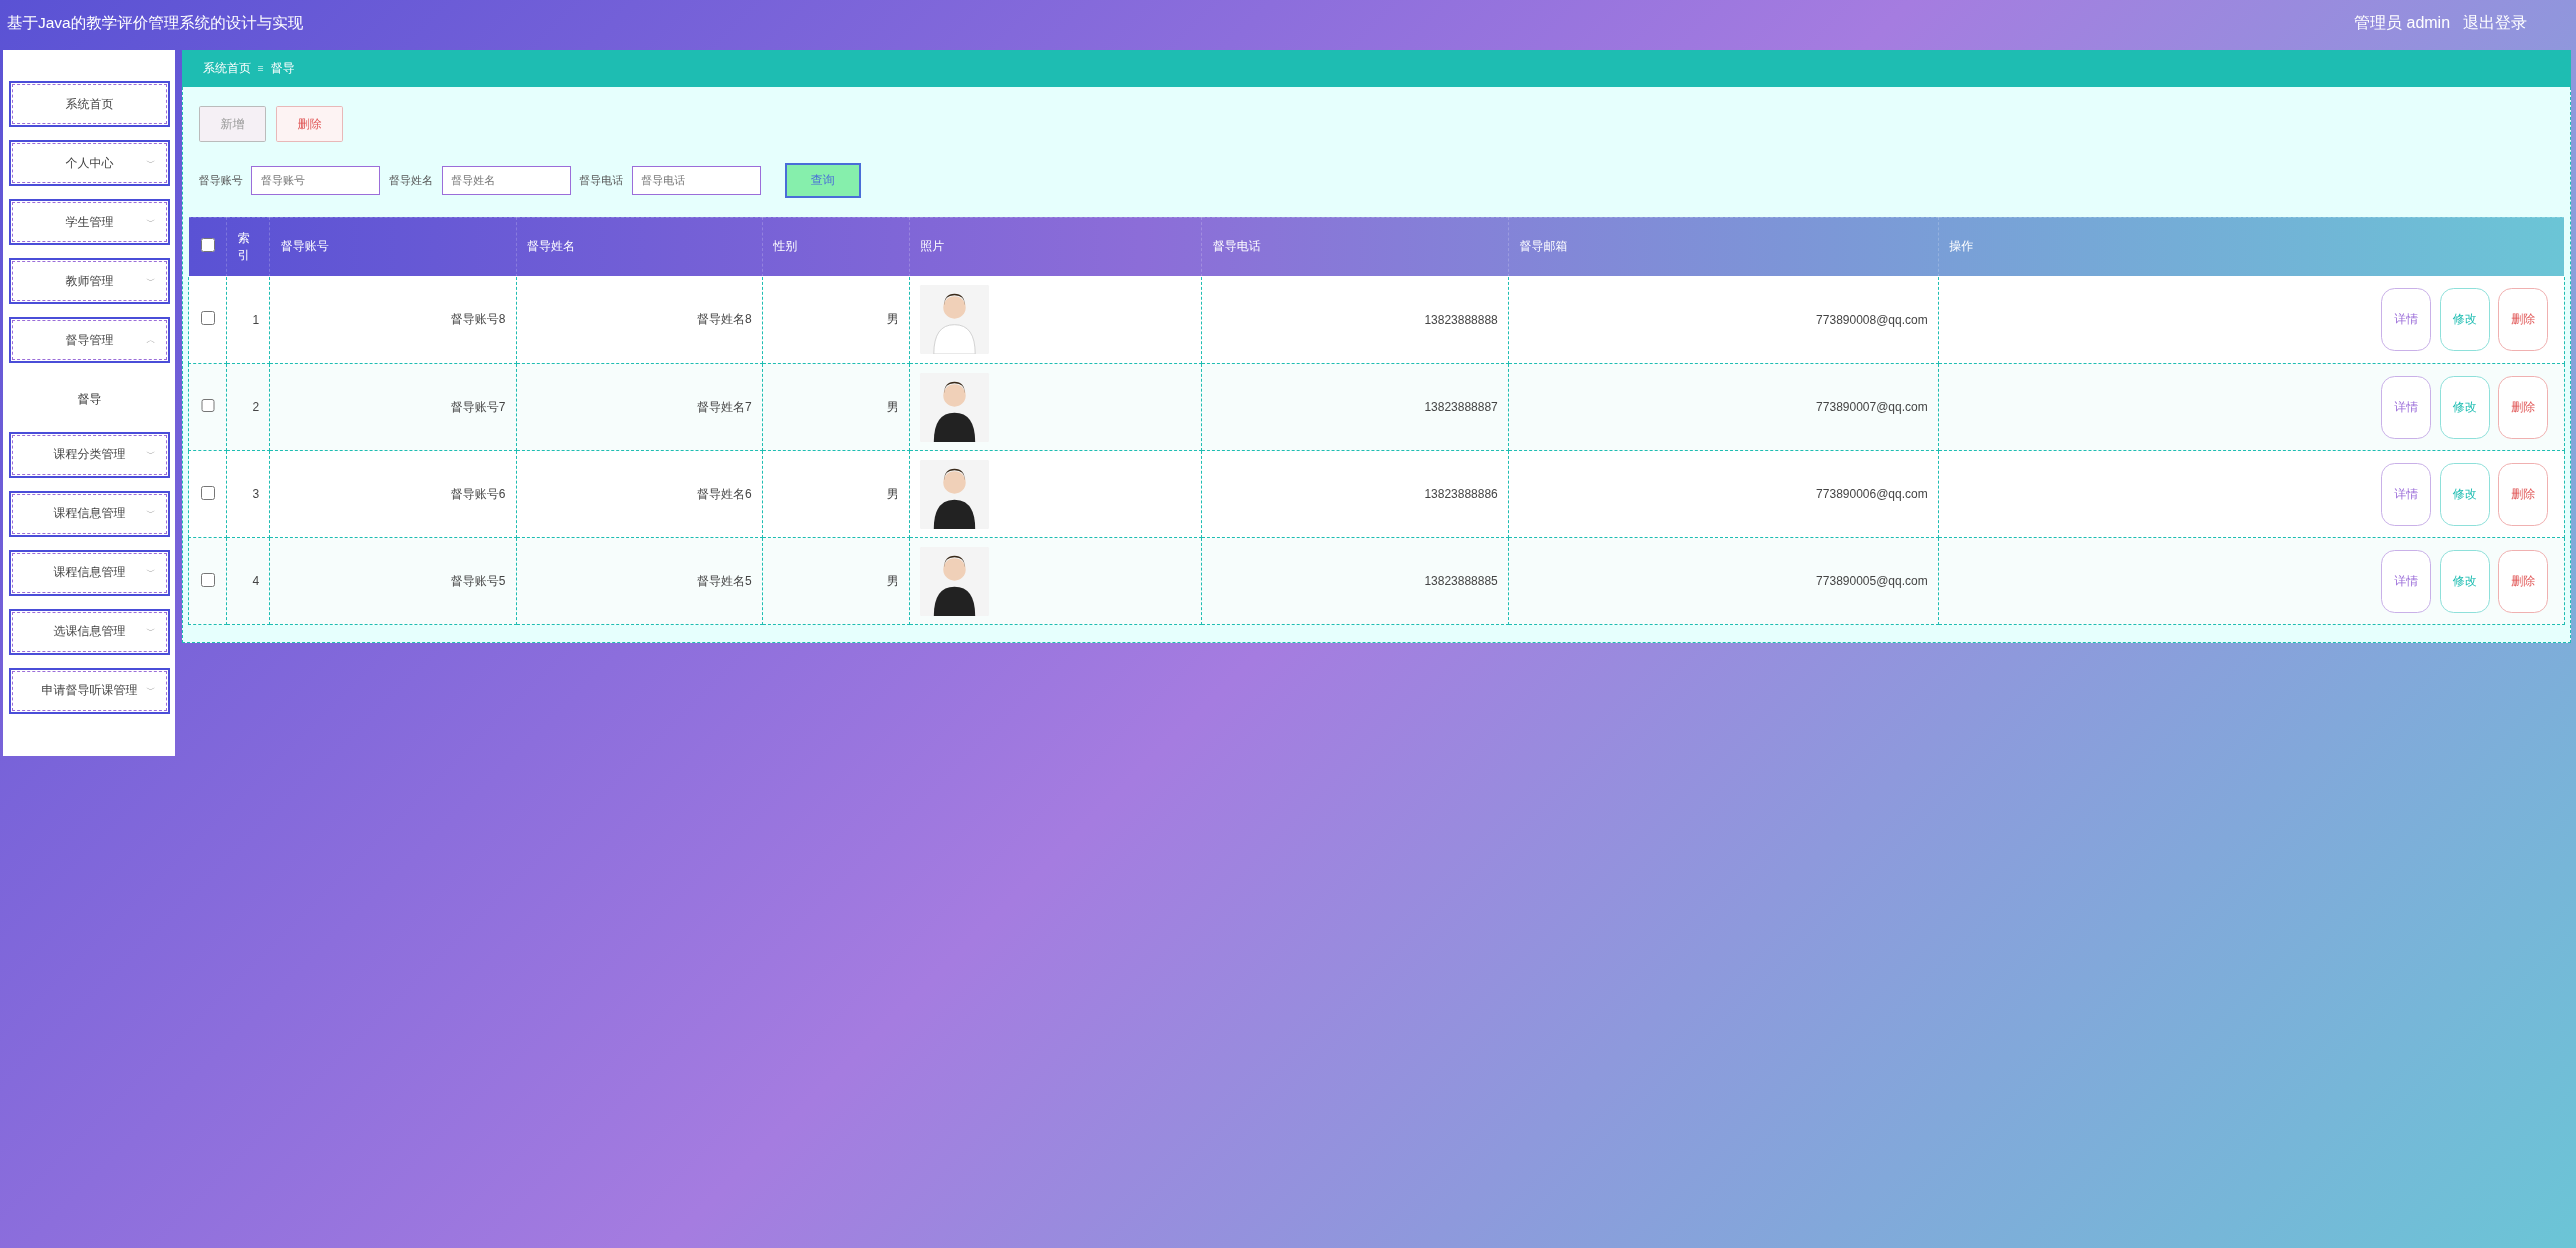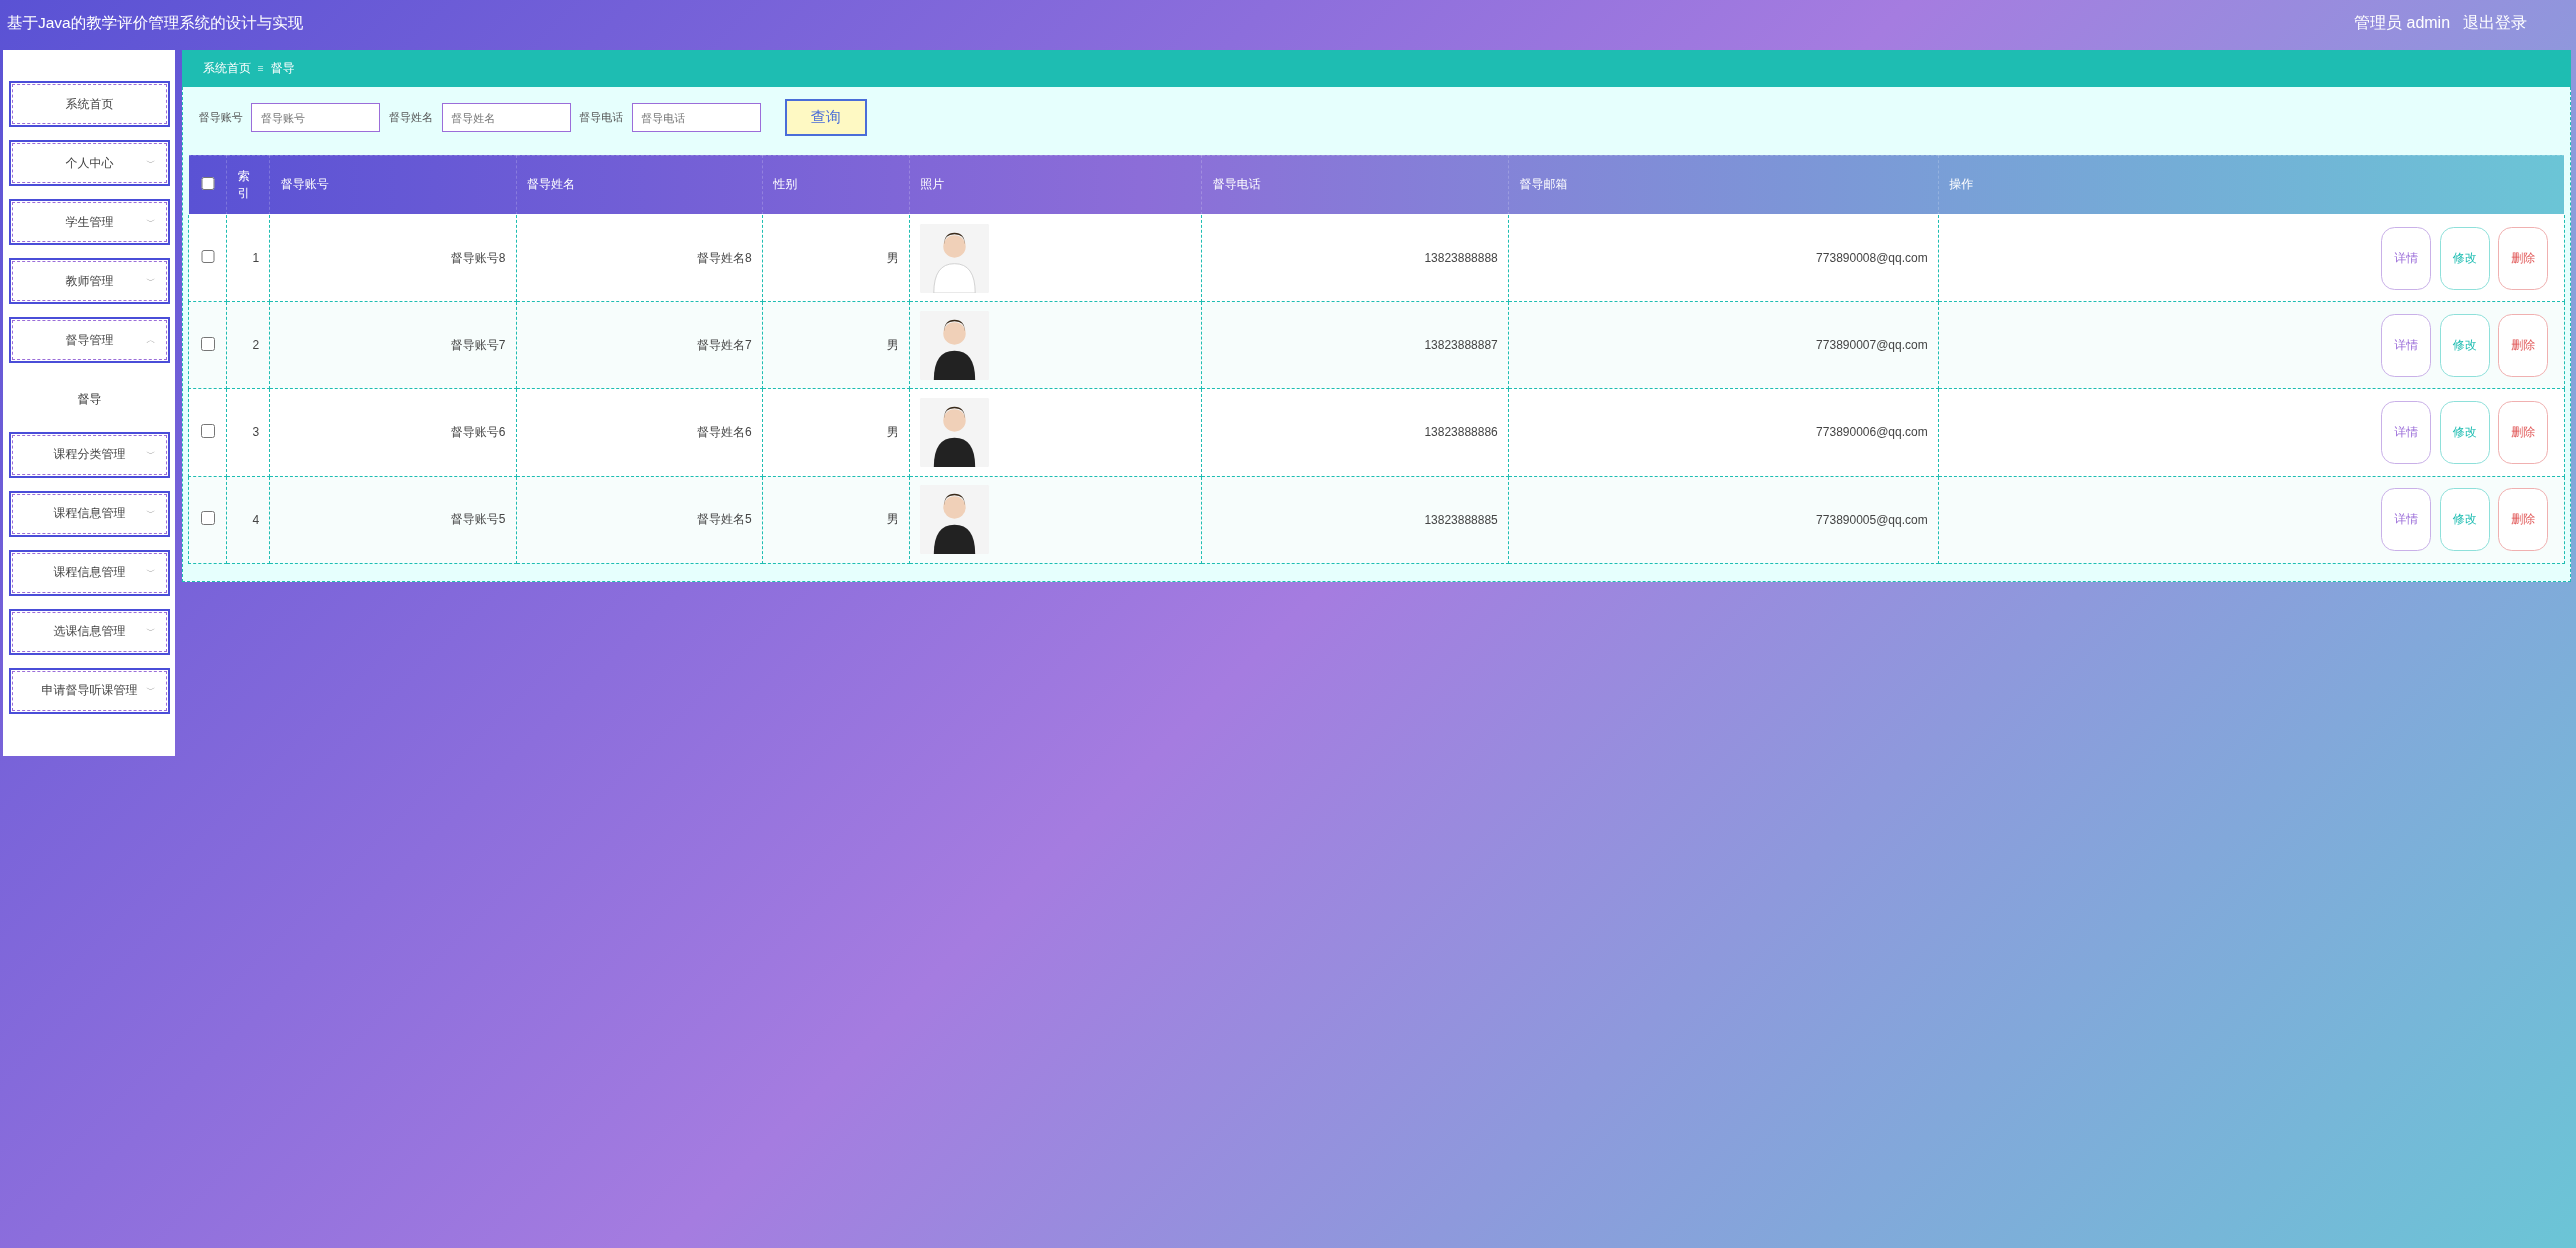--- a/index.html
+++ b/index.html
@@ -90,23 +90,23 @@
   display: flex; align-items: center; gap: 8.6px;
   padding: 12px 15.5px 19px;
 }
 .search-row label { font-size: 11px; color: #555; }
 .search-row input {
   width: 129px; height: 29px; padding: 0 8.6px;
   border: 1.7px solid #9b6dd9; outline: none;
   background: #fff; font-size: 11px;
 }
 .btn-search {
-  padding: 6.9px 24px; background: #fef9c3;
+  padding: 6.9px 24px; background: #86efac;
   border: 2.6px solid #4a6dd8; color: #4a6dd8;
-  font-size: 15px; cursor: pointer;
+  font-size: 12px; cursor: pointer;
   margin-left: 15.5px;
 }
 .data-table {
   width: calc(100% - 10.3px); margin: 0 5.2px;
   border-collapse: collapse;
 }
 .data-table thead {
   background: linear-gradient(90deg, #5a52d4 0%, #8c6dd8 40%, #6bc5d6 100%);
   color: #fff;
 }
@@ -199,20 +199,24 @@
   </div>
 
   <div class="content">
     <div class="breadcrumb">
       <span>系统首页</span>
       <span class="sep">≡</span>
       <span>督导</span>
     </div>
 
     <div class="workspace">
+      <div class="action-row">
+        <button class="btn btn-add">新增</button>
+        <button class="btn btn-del">删除</button>
+      </div>
 
       <div class="search-row">
         <label>督导账号</label>
         <input type="text" placeholder="督导账号" style="">
         <label>督导姓名</label>
         <input type="text" placeholder="督导姓名" style="">
         <label>督导电话</label>
         <input type="text" placeholder="督导电话" style="">
         <button class="btn-search">查询</button>
       </div>

